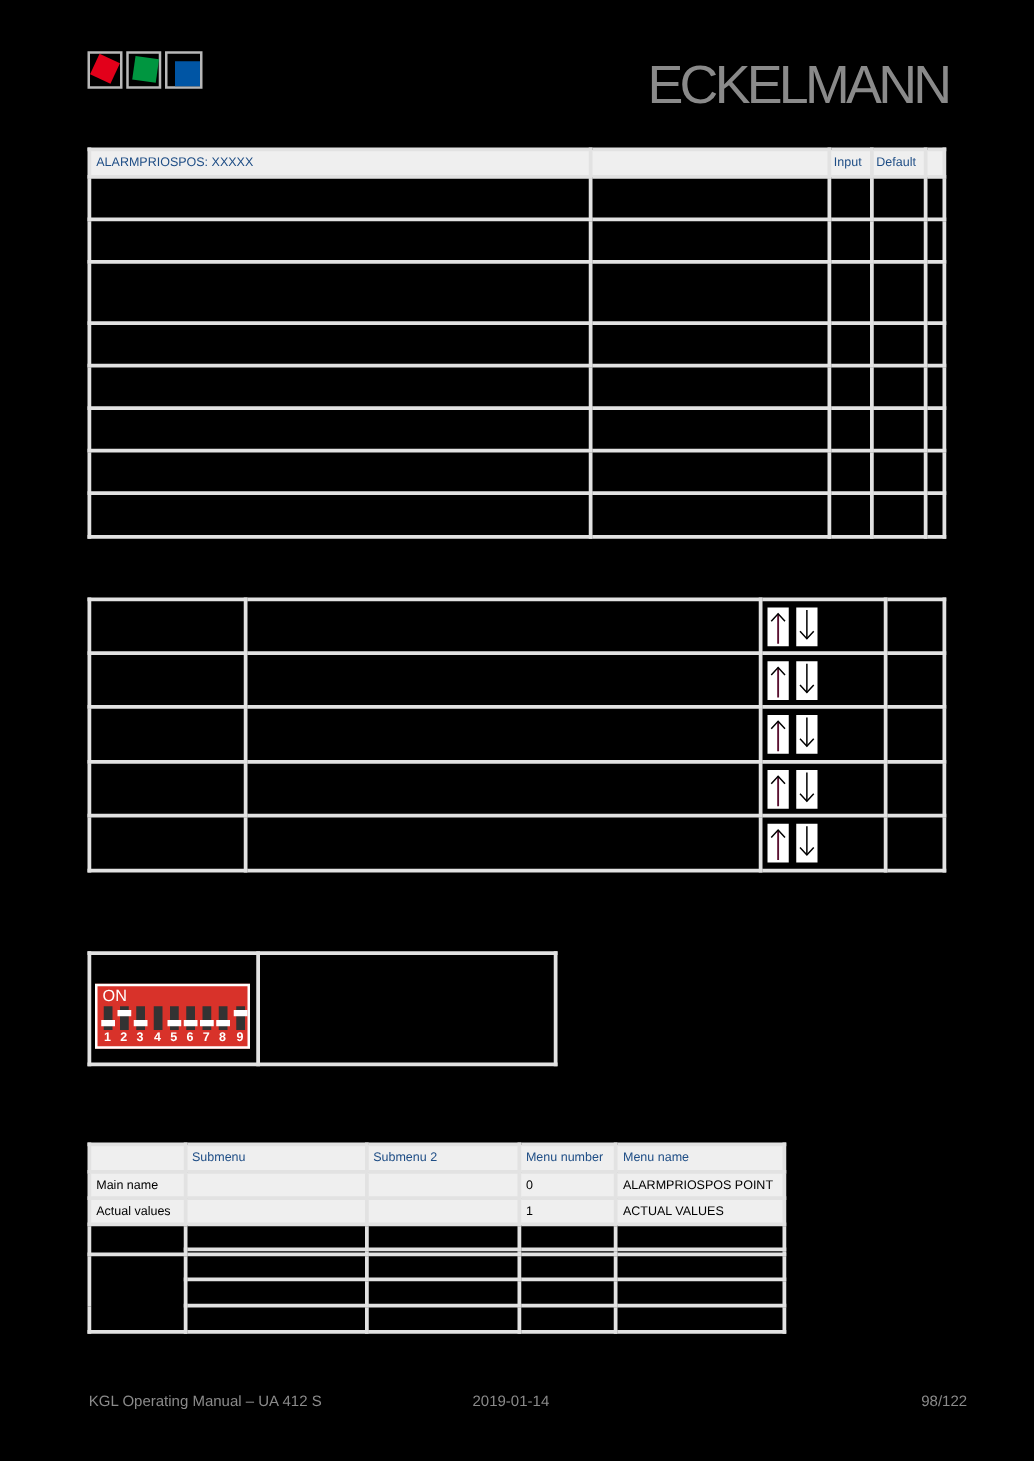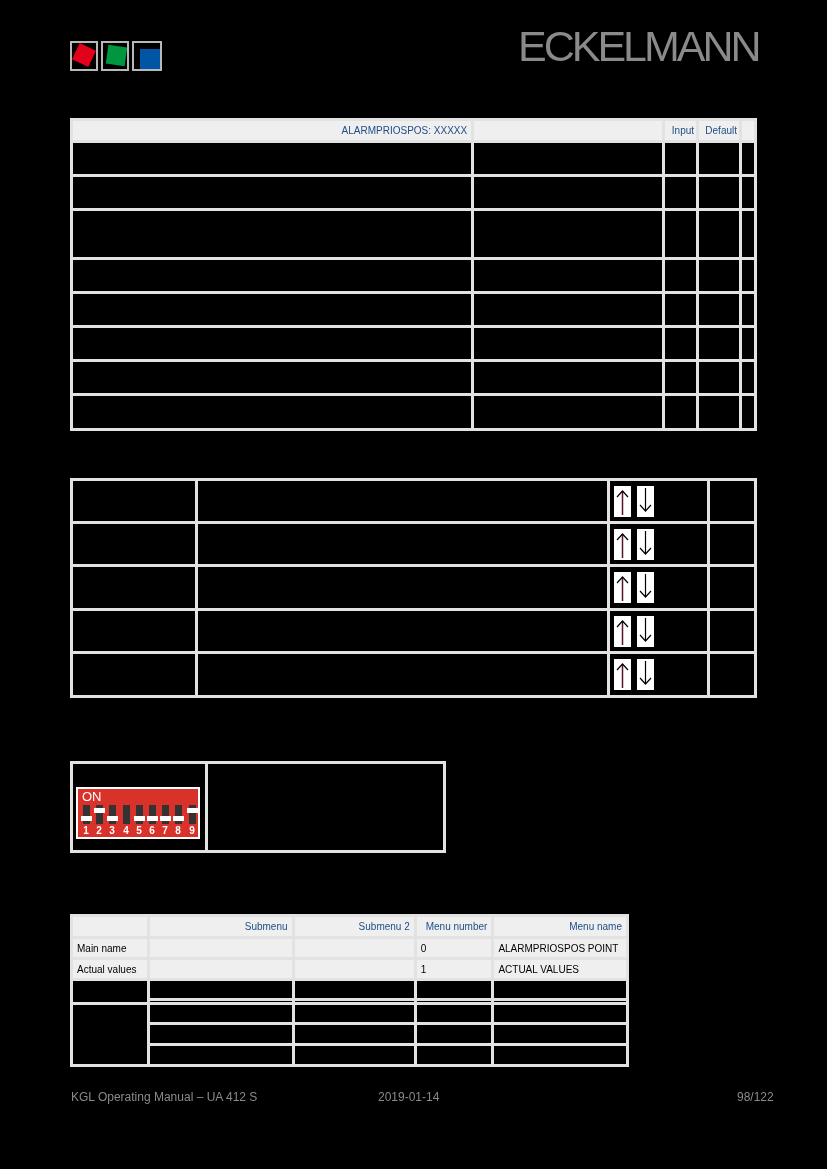--- a/index.html
+++ b/index.html
@@ -1,31 +1,31 @@
 <!DOCTYPE html>
 <html><head>
 <meta charset="utf-8">
 <style>
   html,body{margin:0;padding:0;background:#000;}
   body{width:827px;height:1169px;position:relative;overflow:hidden;font-family:"Liberation Sans",sans-serif;}
   .logo-box{position:absolute;top:41px;width:28px;height:30px;border:2px solid #b8b8b8;box-sizing:border-box;}
-  .brand{position:absolute;left:518px;top:22px;font-size:43px;color:#8a8a8a;letter-spacing:-3px;font-family:"Liberation Sans",sans-serif;font-weight:400;}
+  .brand{position:absolute;left:518px;top:44px;font-size:43px;color:#8a8a8a;letter-spacing:-3px;font-family:"Liberation Sans",sans-serif;font-weight:400;}
   table.grid{position:absolute;border-collapse:collapse;}
   table.grid td{border:3px solid #e2e2e2;padding:0 4px;font-size:10px;color:#000;box-sizing:border-box;vertical-align:middle;}
-  table.grid tr.hdr td{background:#efefef;color:#1f4e86;height:22px;text-align:right;}
+  table.grid tr.hdr td{background:#efefef;color:#1f4e86;height:22px;}
   table.grid tr.light td{background:#efefef;color:#000;height:21px;}
   table.grid td.dark{background:#000;}
   .arrow{display:inline-block;width:17px;height:31px;background:#fff;vertical-align:middle;margin-right:6px;position:relative;}
   .arrow svg{position:absolute;left:0;top:0;}
   .dip{position:absolute;left:76px;top:787px;width:124px;height:52px;background:#d8322a;border:2px solid #fff;box-sizing:border-box;}
   .dip .on{position:absolute;left:4px;top:0px;color:#fff;font-size:13px;font-weight:normal;}
   .sw{position:absolute;top:16px;width:7px;height:19px;background:#333;}
   .knob{position:absolute;left:-2px;width:11px;height:5px;background:#fff;}
   .num{position:absolute;top:36px;font-size:10px;color:#fff;font-weight:bold;width:10px;text-align:center;}
-  .footer{position:absolute;top:1090px;font-size:12px;color:#8a8a8a;}
+  .footer{position:absolute;top:1114px;font-size:12px;color:#8a8a8a;}
 </style>
 </head>
 <body>
 
 <div>
   <div class="logo-box" style="left:70px;">
     <div style="position:absolute;left:3px;top:3px;width:18px;height:18px;background:#e2001a;transform:rotate(25deg);"></div>
   </div>
   <div class="logo-box" style="left:101px;">
     <div style="position:absolute;left:4px;top:3px;width:19px;height:19px;background:#009640;transform:rotate(8deg);"></div>

